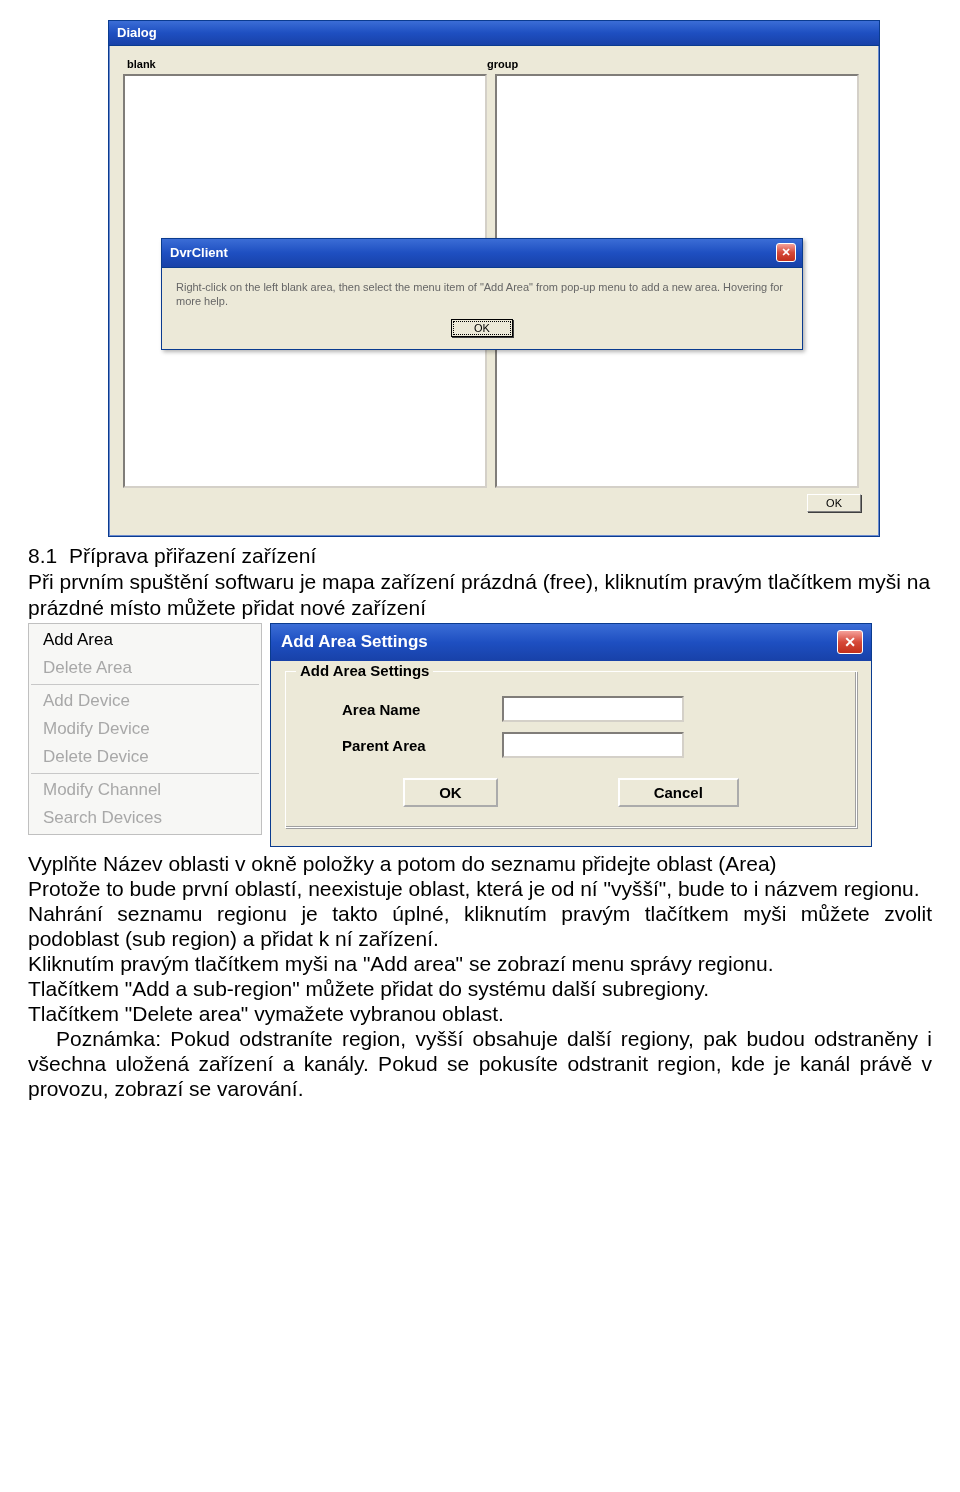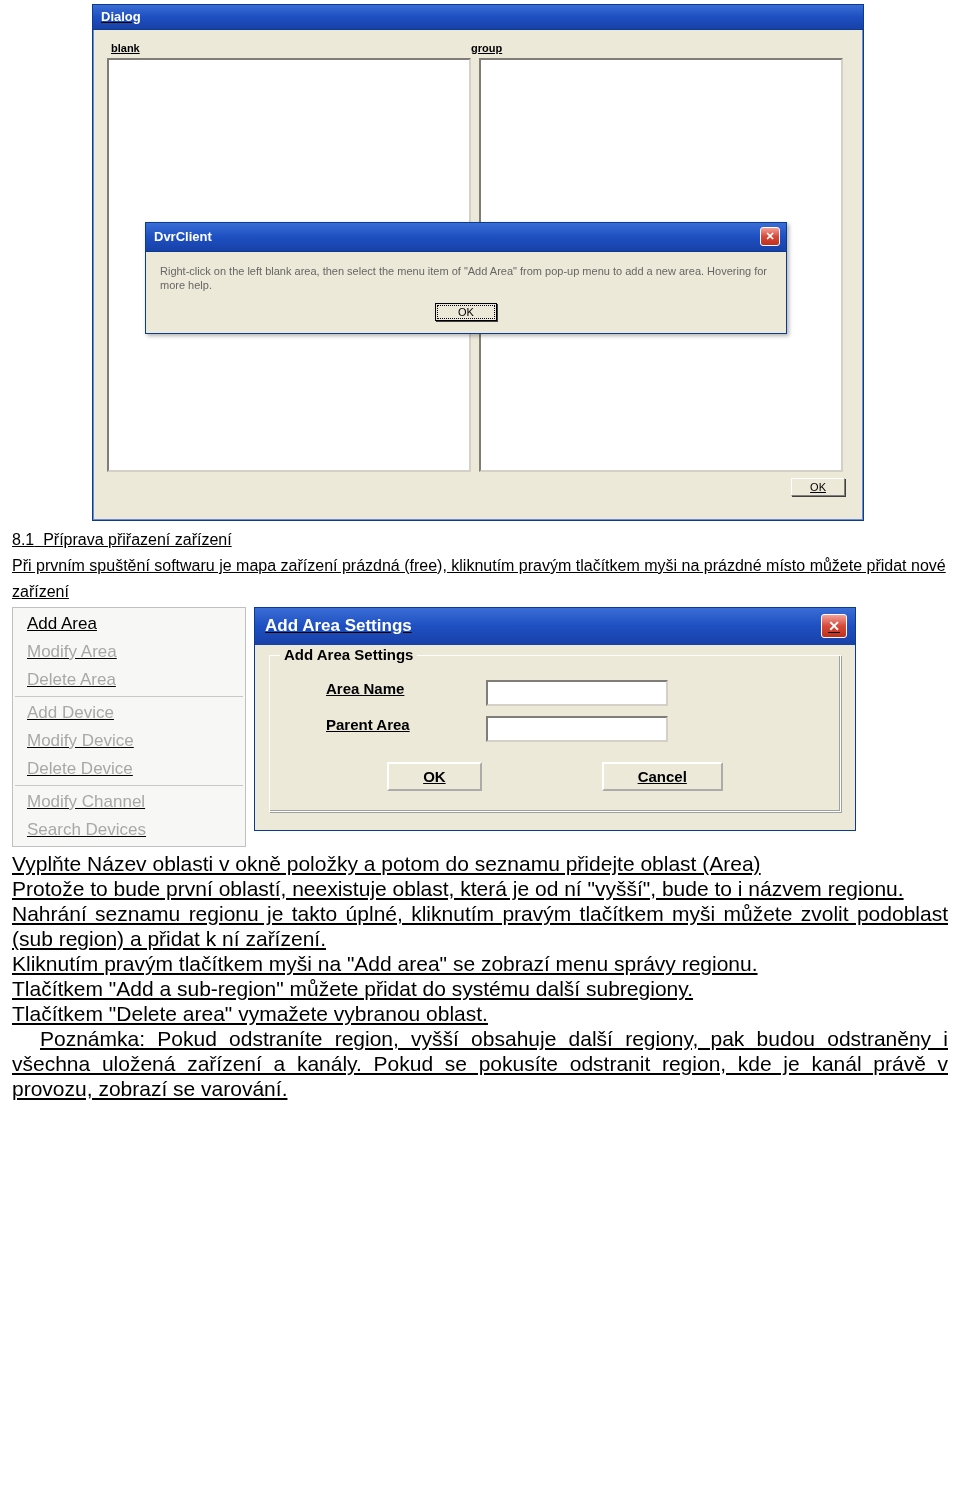--- a/index.html
+++ b/index.html
@@ -3,22 +3,21 @@
 <meta charset="utf-8">
 <style>
   body {
     margin: 0;
     padding: 0;
     background: #ffffff;
     font-family: Tahoma, Arial, sans-serif;
     width: 960px;
   }
   .page {
-    padding: 0;
-    text-decoration: underline;
+    padding: 16px;
   }
   
   .dialog-outer {
     margin: 4px 0 0 92px;
     width: 770px;
     border: 1px solid #0a3b8f;
     background: #ece9d8;
     box-shadow: 0 0 0 1px #6b8bcf inset;
   }
   .dialog-titlebar {
@@ -122,21 +121,21 @@
     line-height: 14px;
     margin-bottom: 10px;
   }
   .popup-btn-row {
     text-align: center;
   }
   
   .text81 {
     padding: 6px 12px 0 12px;
     font-family: Arial, sans-serif;
-    font-size: 16px;
+    font-size: 21px;
     color: #000;
     line-height: 26px;
   }
   
   .midrow {
     display: flex;
     padding: 2px 0 0 12px;
     gap: 8px;
     align-items: flex-start;
   }
@@ -204,20 +203,21 @@
     position: absolute;
     top: -10px;
     left: 10px;
     background: #ece9d8;
     padding: 0 4px;
     font-size: 15px;
     font-weight: bold;
   }
   .aas-row {
     display: flex;
+    align-items: center;
     margin: 10px 0 0 40px;
   }
   .aas-row-label {
     width: 160px;
     font-size: 15px;
     font-weight: bold;
   }
   .aas-input {
     width: 170px;
     height: 22px;
@@ -297,21 +297,20 @@
 
   <div class="text81">
     <span>8.1</span>&nbsp;
     <span>Příprava přiřazení zařízení</span><br>
     <span>Při prvním spuštění softwaru je mapa zařízení prázdná (free), kliknutím pravým tlačítkem myši na prázdné místo můžete přidat nové zařízení</span>
   </div>
 
   <div class="midrow">
     <div class="ctxmenu">
       <div class="mi">Add Area</div>
-      <div class="mi disabled">Modify Area</div>
       <div class="mi disabled">Delete Area</div>
       <hr>
       <div class="mi disabled">Add Device</div>
       <div class="mi disabled">Modify Device</div>
       <div class="mi disabled">Delete Device</div>
       <hr>
       <div class="mi disabled">Modify Channel</div>
       <div class="mi disabled">Search Devices</div>
     </div>
 

